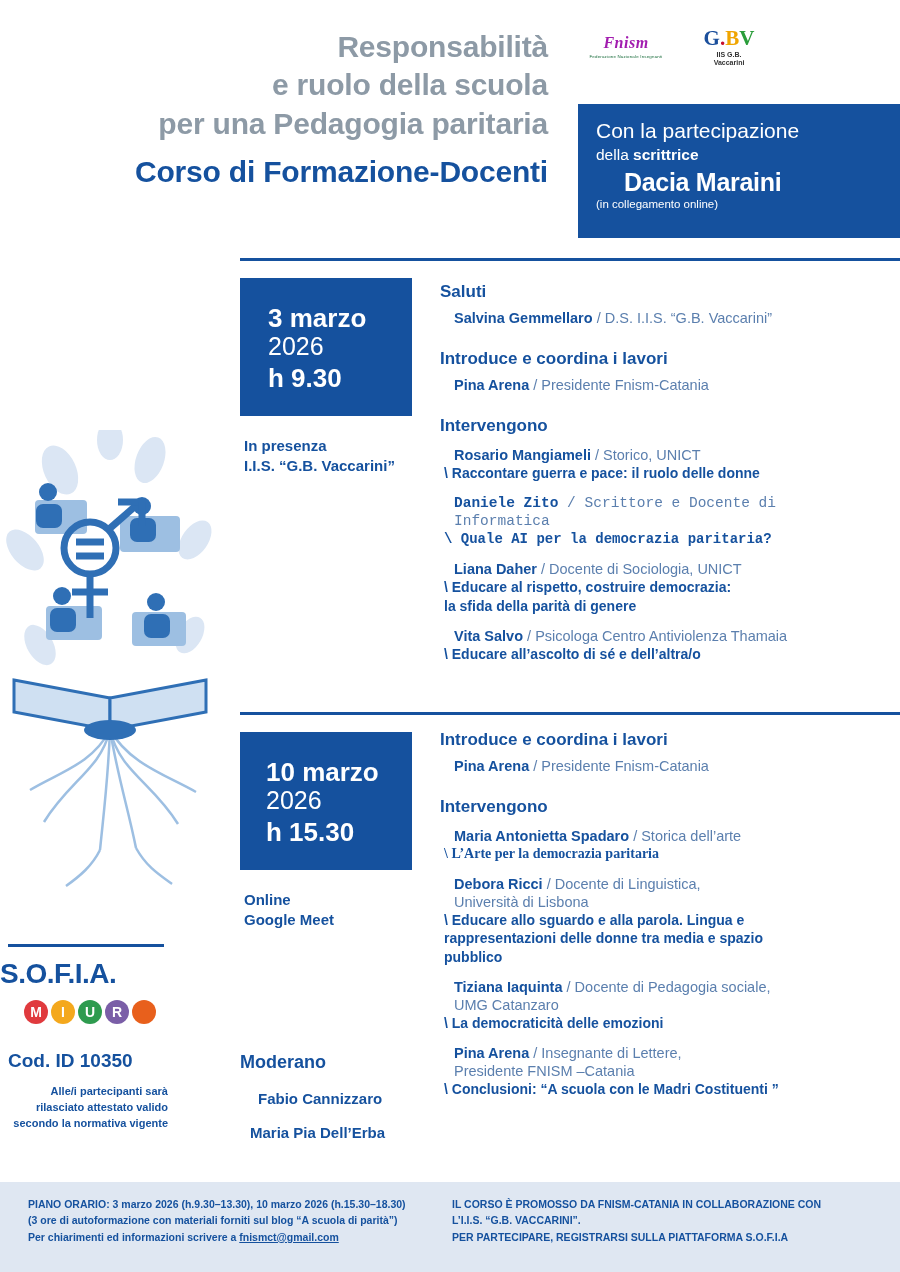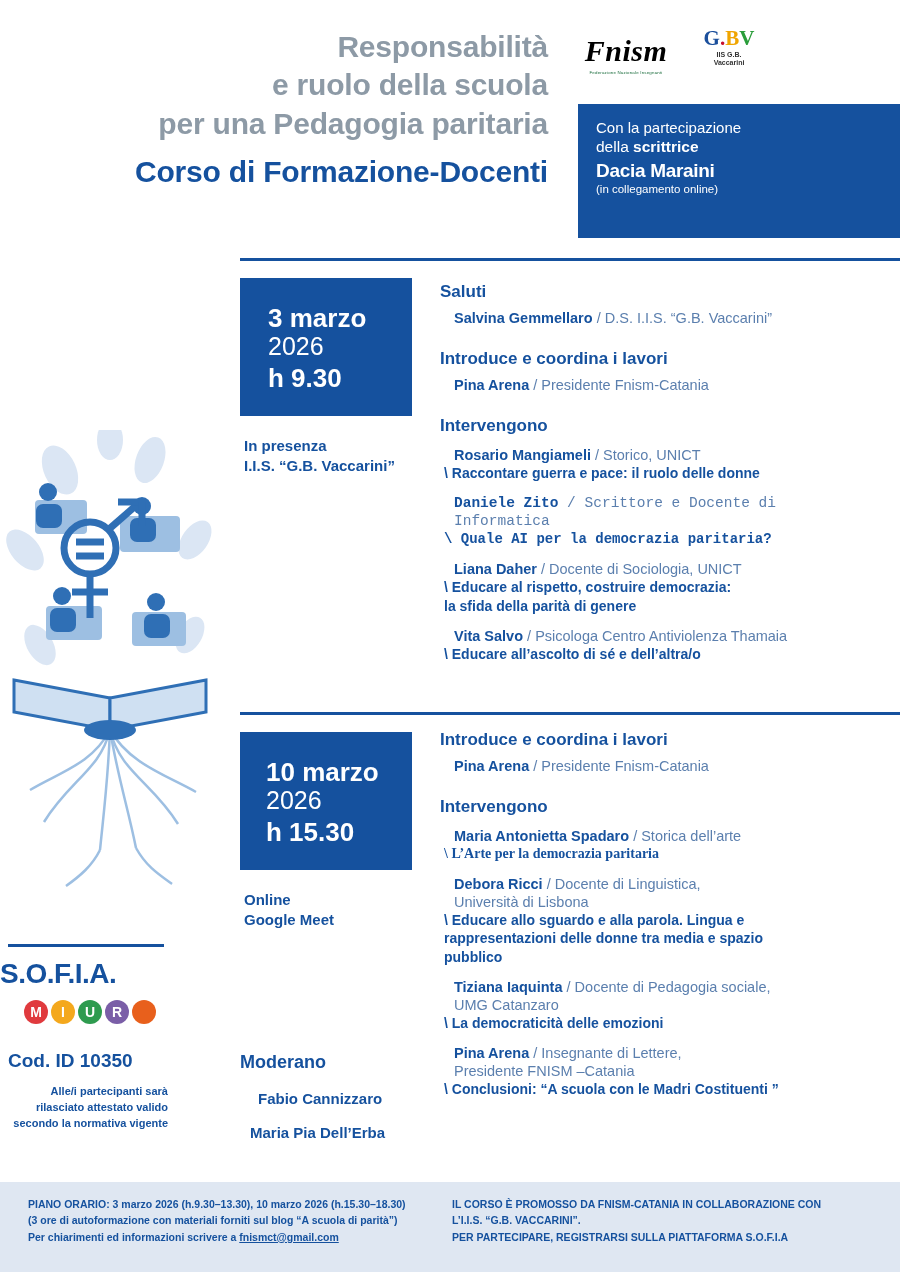--- a/index.html
+++ b/index.html
@@ -23,42 +23,42 @@
   }
   .title-blue{
     font-size:30px;font-weight:bold;color:#15519e;margin-top:12px;
     letter-spacing:-0.2px;
   }
 
   
   .logo-fnism{position:absolute;left:578px;top:34px;width:96px;text-align:center;}
   .logo-fnism .word{
     font-family:"Liberation Serif", serif;font-style:italic;font-weight:bold;
-    font-size:30px;color:#000000;letter-spacing:0.5px;text-align:center;
+    font-size:16px;color:#a21caf;letter-spacing:0.5px;text-align:center;
   }
   .logo-fnism .sub{
     font-size:4.4px;color:#176b3a;margin-top:2px;letter-spacing:0.2px;
   }
   .logo-fnism .rule{height:2px;background:#176b3a;margin:2px 6px;}
   .logo-gbv{position:absolute;left:694px;top:28px;width:70px;text-align:center;}
   .gbv-letters{font-family:"Liberation Serif",serif;font-weight:bold;font-size:21px;line-height:1;}
   .gbv-letters span:nth-child(1){color:#1b4f9c;}
   .gbv-letters span:nth-child(2){color:#c8102e;}
   .gbv-letters span:nth-child(3){color:#f0a500;}
   .gbv-letters span:nth-child(4){color:#2a9d3a;}
   .gbv-sub{font-size:7px;color:#333;font-weight:bold;line-height:1.15;margin-top:2px;}
 
   .guest-box{
     position:absolute;left:578px;top:104px;width:322px;height:134px;
     background:#15519e;color:#ffffff;padding:14px 18px;box-sizing:border-box;
   }
-  .guest-l1{font-size:15px;line-height:1.28;}
+  .guest-l1{font-size:21px;line-height:1.28;}
   .guest-l2{font-size:15.5px;line-height:1.28;}
   .guest-l2 b{font-weight:bold;}
-  .guest-name{font-size:19px;font-weight:bold;margin-top:3px;letter-spacing:-0.3px;}
+  .guest-name{font-size:25px;font-weight:bold;margin-top:3px;letter-spacing:-0.3px;margin-left:28px;}
   .guest-note{font-size:11.5px;margin-top:1px;}
 
   
   .tree{position:absolute;left:0;top:430px;width:230px;height:500px;}
 
   
   .rule{position:absolute;background:#15519e;height:3px;}
   .date-box{
     position:absolute;background:#15519e;color:#fff;box-sizing:border-box;
     padding:26px 0 0 26px;

